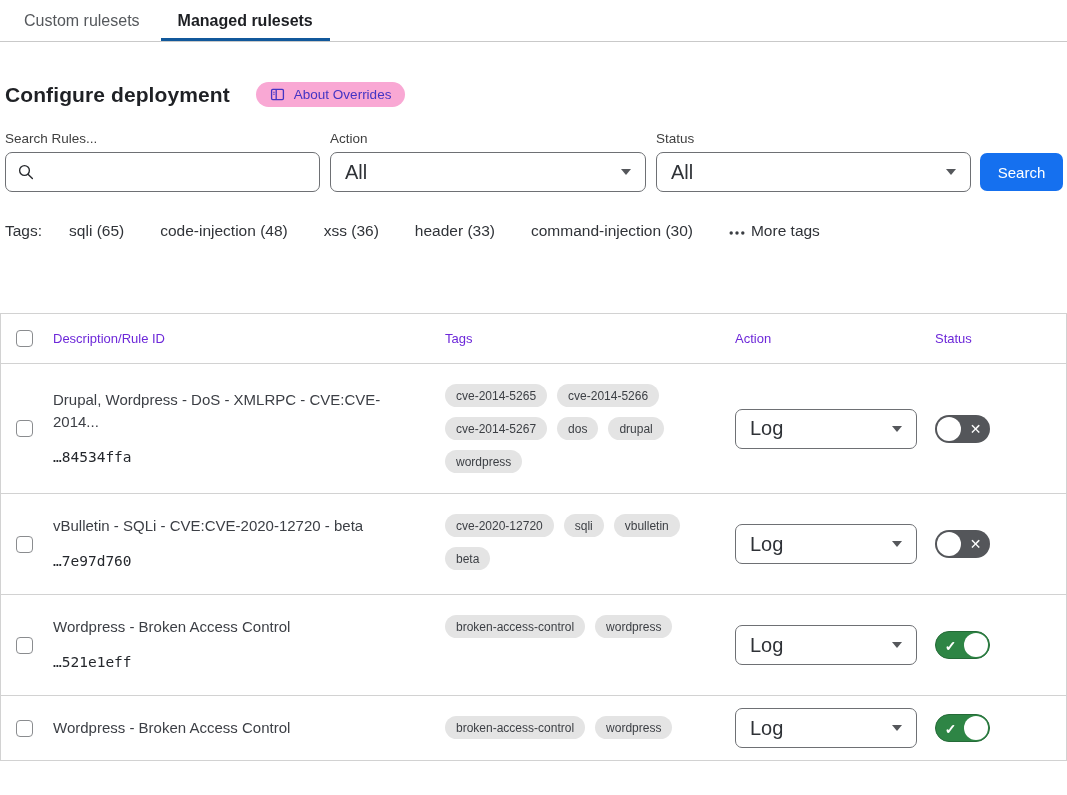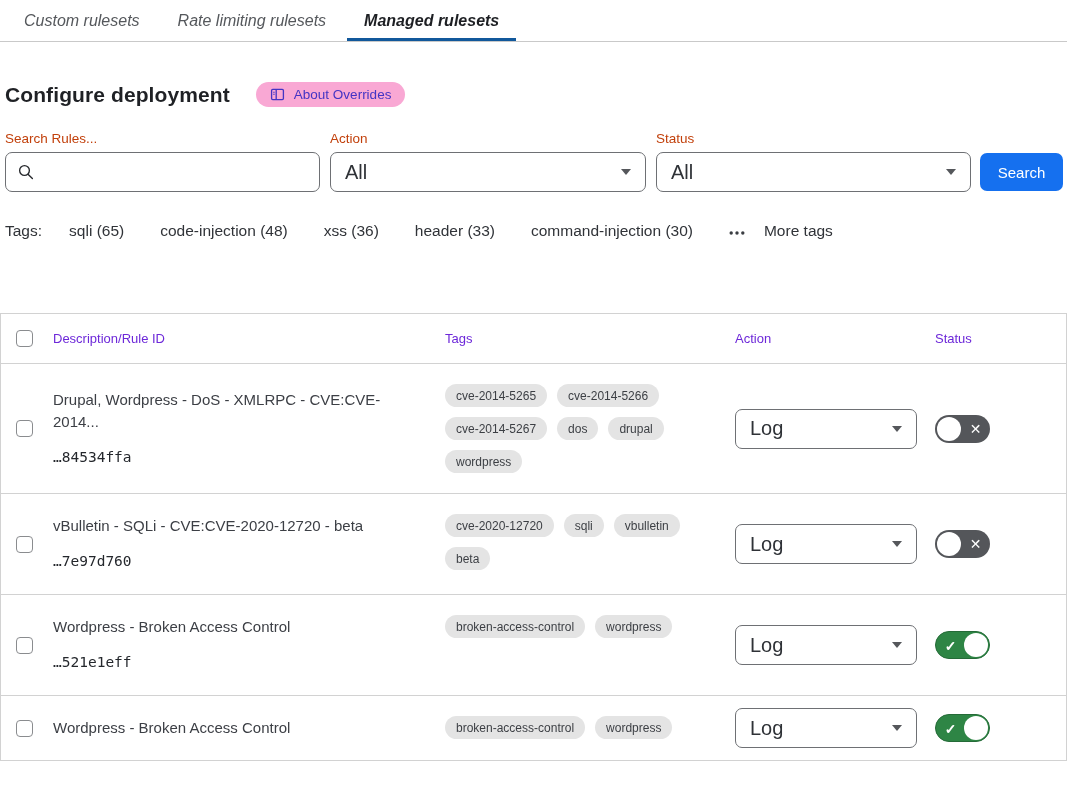--- a/index.html
+++ b/index.html
@@ -2,54 +2,54 @@
 <html><head>
 <meta charset="utf-8">
 <style>
   * { box-sizing: border-box; margin: 0; padding: 0; }
   html, body { width: 1067px; height: 795px; background: #fff; overflow: hidden;
     font-family: "Liberation Sans", sans-serif; color: #3c3f45; }
 
   
   .tabbar { display: flex; padding-left: 7px; border-bottom: 1px solid #c9c9c9; }
   .tab { padding: 12px 17px 8px 17px; font-size: 16px; color: #55585c;
-    border-bottom: 3px solid transparent; cursor: pointer; white-space: nowrap; margin-right: 4px; font-style: italic; }
+    border-bottom: 3px solid transparent; cursor: pointer; white-space: nowrap; margin-right: 4px; }
   .tab.active { color: #1d1f23; font-weight: 700; border-bottom-color: #11589b; }
 
   
   .heading-row { display: flex; align-items: center; margin: 40px 0 0 5px; }
   .page-title { font-size: 21px; font-weight: 700; color: #1f2125; letter-spacing: .1px; }
   .badge { display: inline-flex; align-items: center; gap: 9px; margin-left: 26px;
     background: #f9a8d4; color: #4334c4; font-size: 13.5px; padding: 5px 14px;
     border-radius: 14px; cursor: pointer; }
   .badge svg { display: block; }
 
   
   .filters { display: flex; align-items: flex-end; margin: 24px 4px 0 5px; }
   .field { display: flex; flex-direction: column; }
-  .field-label { font-size: 13.5px; color: #c2410c; margin-bottom: 6px; }
+  .field-label { font-size: 13.5px; color: #404040; margin-bottom: 6px; }
   .searchbox { position: relative; width: 315px; height: 40px; margin-right: 10px; }
   .searchbox input { width: 100%; height: 100%; border: 1px solid #6e7074; border-radius: 7px;
     padding: 0 12px 0 38px; font-size: 15px; font-family: inherit; color: #2f3237; outline: none; }
   .searchbox .s-icon { position: absolute; left: 12px; top: 11px; }
   .select { display: flex; align-items: center; justify-content: space-between;
     height: 40px; border: 1px solid #6e7074; border-radius: 7px; padding: 0 14px;
     font-size: 20px; color: #2f3237; background: #fff; cursor: pointer; }
   .select.w-action { width: 316px; margin-right: 10px; }
   .select.w-status { width: 315px; margin-right: 9px; }
   .caret { width: 0; height: 0; border-left: 5px solid transparent;
     border-right: 5px solid transparent; border-top: 6px solid #55575b; }
   .search-btn { height: 38px; width: 85px; margin-bottom: 1px; background: #1570ef; color: #fff;
     border: none; border-radius: 7px; font-size: 15px; font-family: inherit; cursor: pointer; }
 
   
   .tagsbar { display: flex; align-items: center; margin: 30px 0 0 5px; font-size: 15.5px; color: #303338; }
   .tagsbar-label { margin-right: 27px; }
   .tag-link { margin-right: 36px; cursor: pointer; color: #303338; white-space: nowrap; }
-  .more-tags { display: inline-flex; align-items: center; gap: 19px; cursor: pointer; color: #303338; }
+  .more-tags { display: inline-flex; align-items: center; gap: 6px; cursor: pointer; color: #303338; }
 
   
   .table { margin-top: 73px; width: 1067px; border: 1px solid #d2d2d2; border-bottom: none; }
   .trow { display: grid; grid-template-columns: 48px 396px 290px 200px 1fr;
     border-bottom: 1px solid #d2d2d2; align-items: center; }
   .thead { height: 50px; }
   .th { font-size: 13px; font-weight: 400; color: #6d28d9; }
   .cell-check { padding-left: 15px; }
   .checkbox { appearance: none; -webkit-appearance: none; width: 17px; height: 17px;
     border: 1.5px solid #8a8c8f; border-radius: 4px; background: #fff; cursor: pointer; display: block; }
@@ -72,21 +72,20 @@
   .toggle.off .sym-x { right: 1px; }
   .toggle.on { background: #2e8545; border: 1px solid #256b38; }
   .toggle.on .knob { right: 1px; top: 1px; }
   .toggle.on .sym-check { left: 1px; font-weight: bold; }
 </style>
 </head>
 <body>
 
 <div class="tabbar">
   <div class="tab">Custom rulesets</div>
-  <div class="tab">Rate limiting rulesets</div>
   <div class="tab active">Managed rulesets</div>
 </div>
 
 <div class="heading-row">
   <div class="page-title">Configure deployment</div>
   <div class="badge">
     <span>
       <svg width="15" height="15" viewBox="0 0 16 16">
         <rect x="1.7" y="2.5" width="12.6" height="11" rx="1.2" fill="none" stroke="#4334c4" stroke-width="1.4"></rect>
         <line x1="6.6" y1="2.5" x2="6.6" y2="13.5" stroke="#4334c4" stroke-width="1.4"></line>

